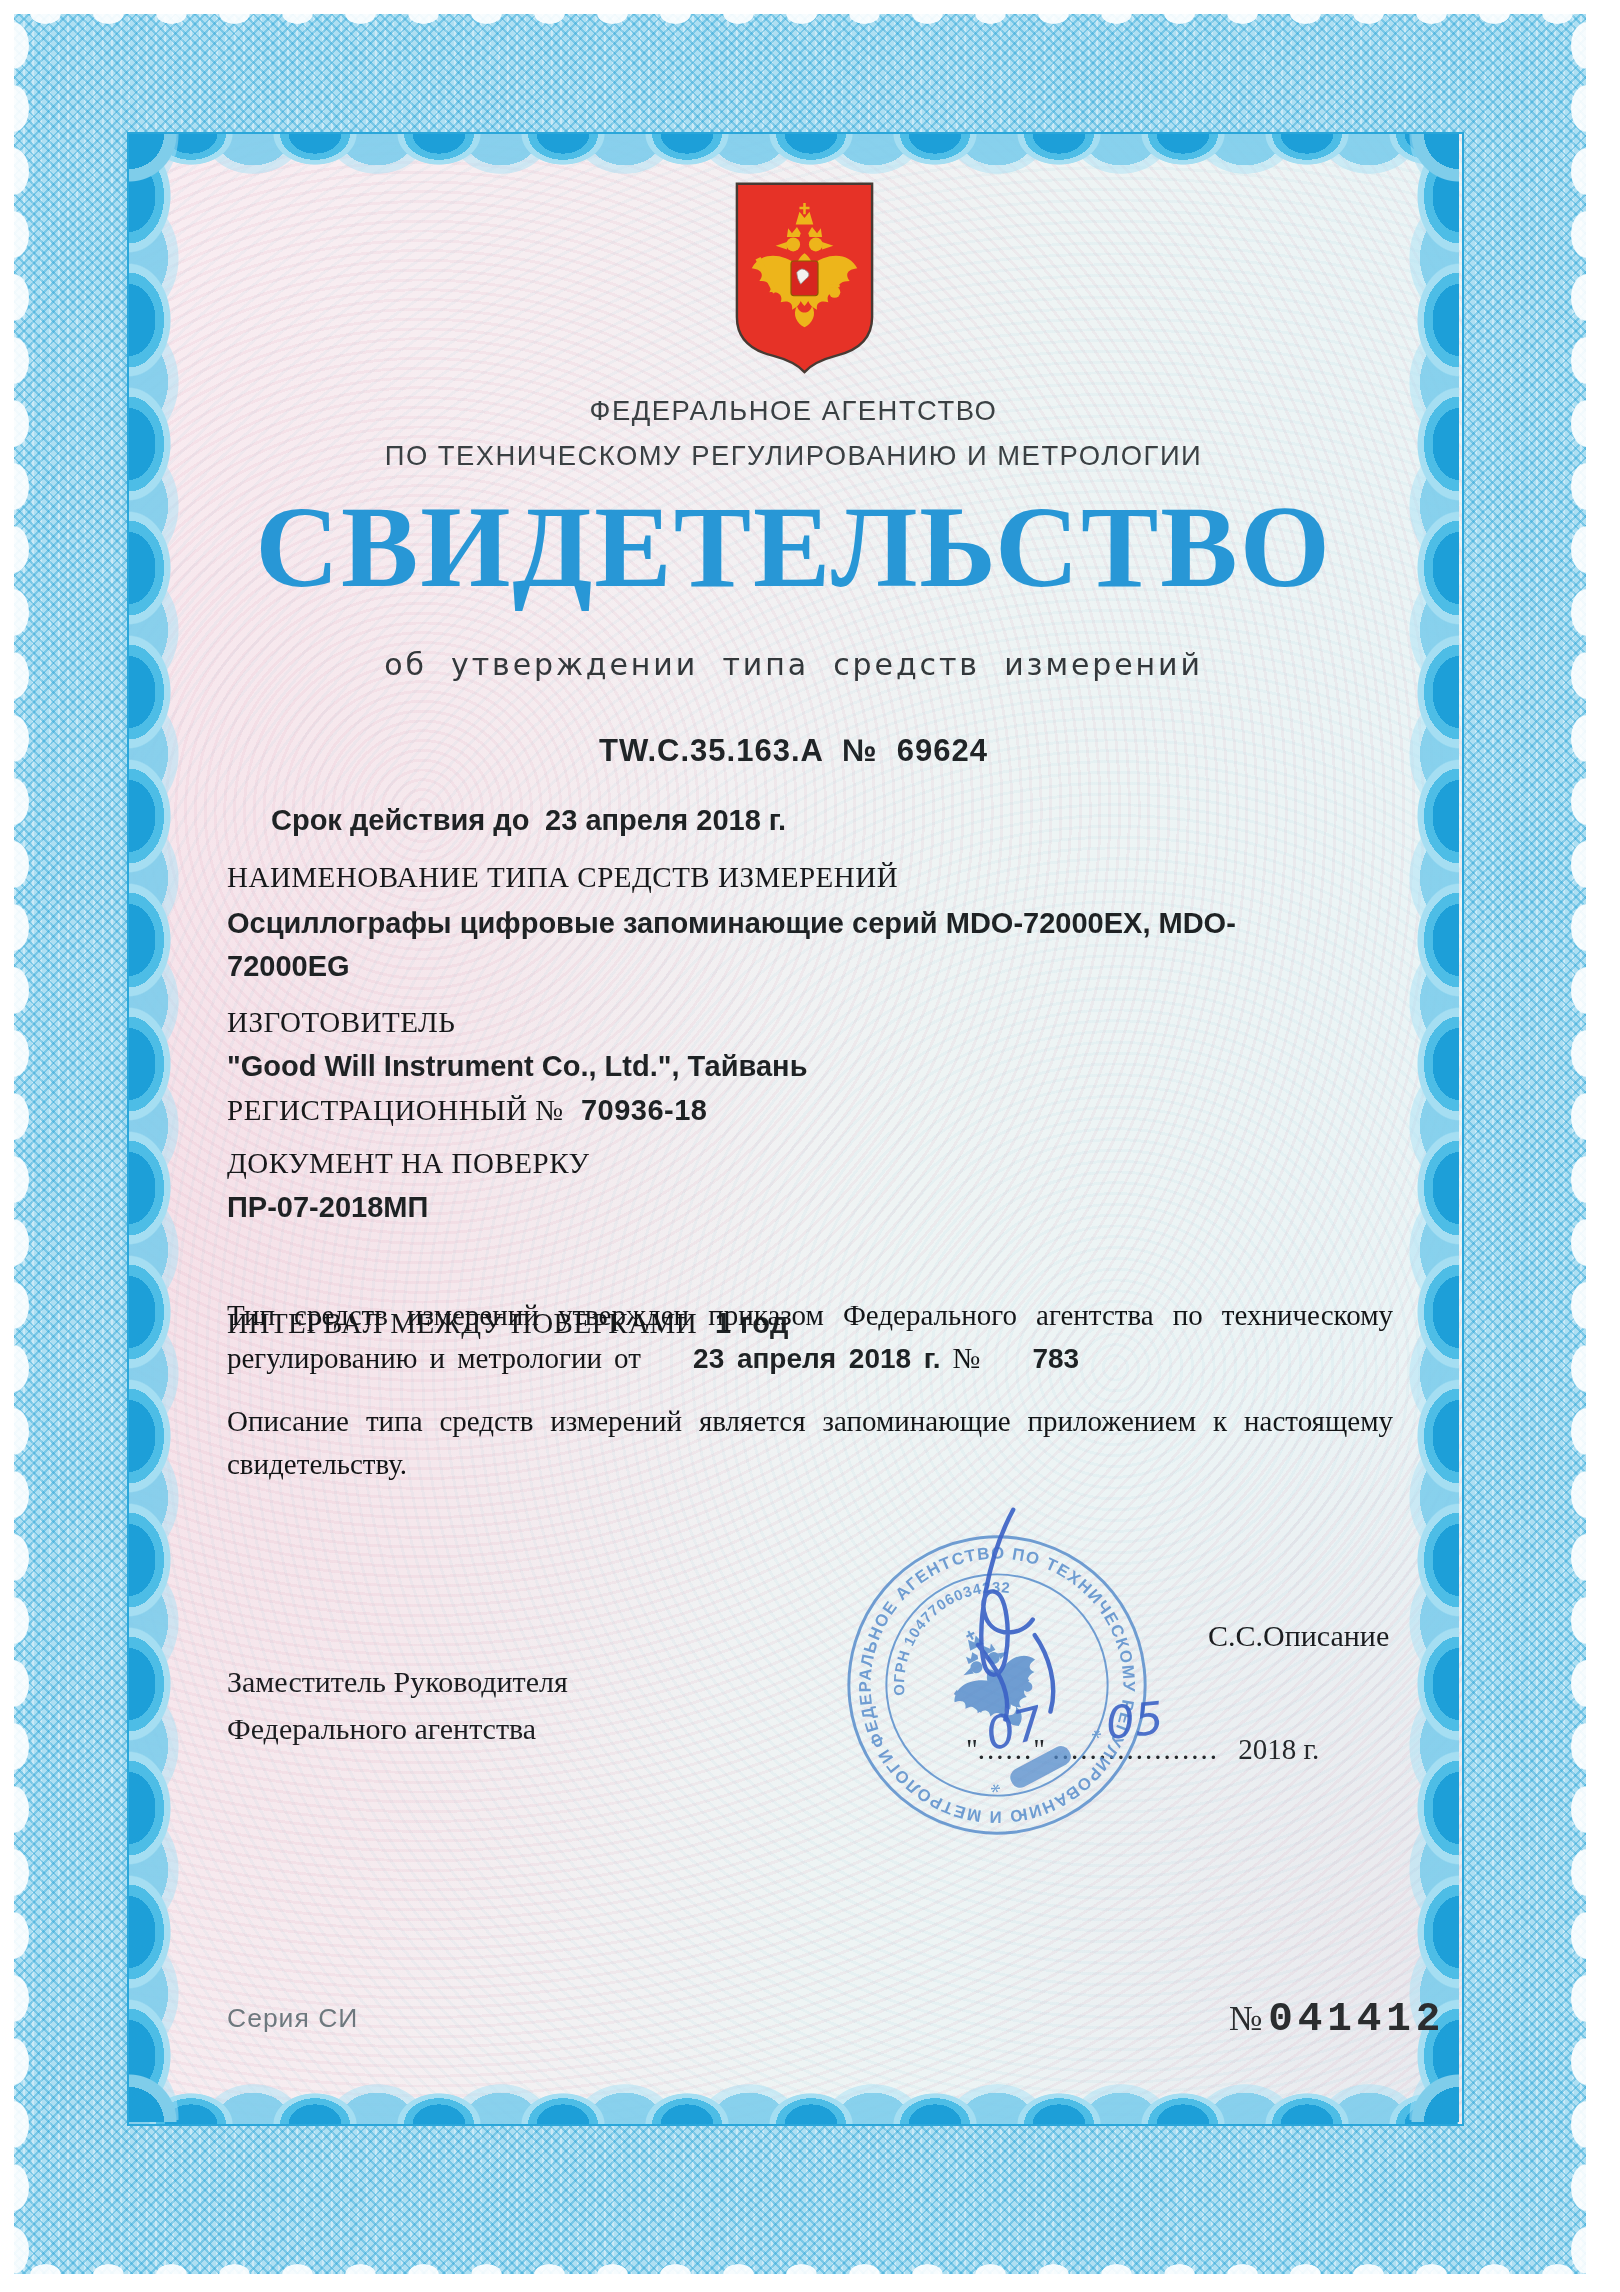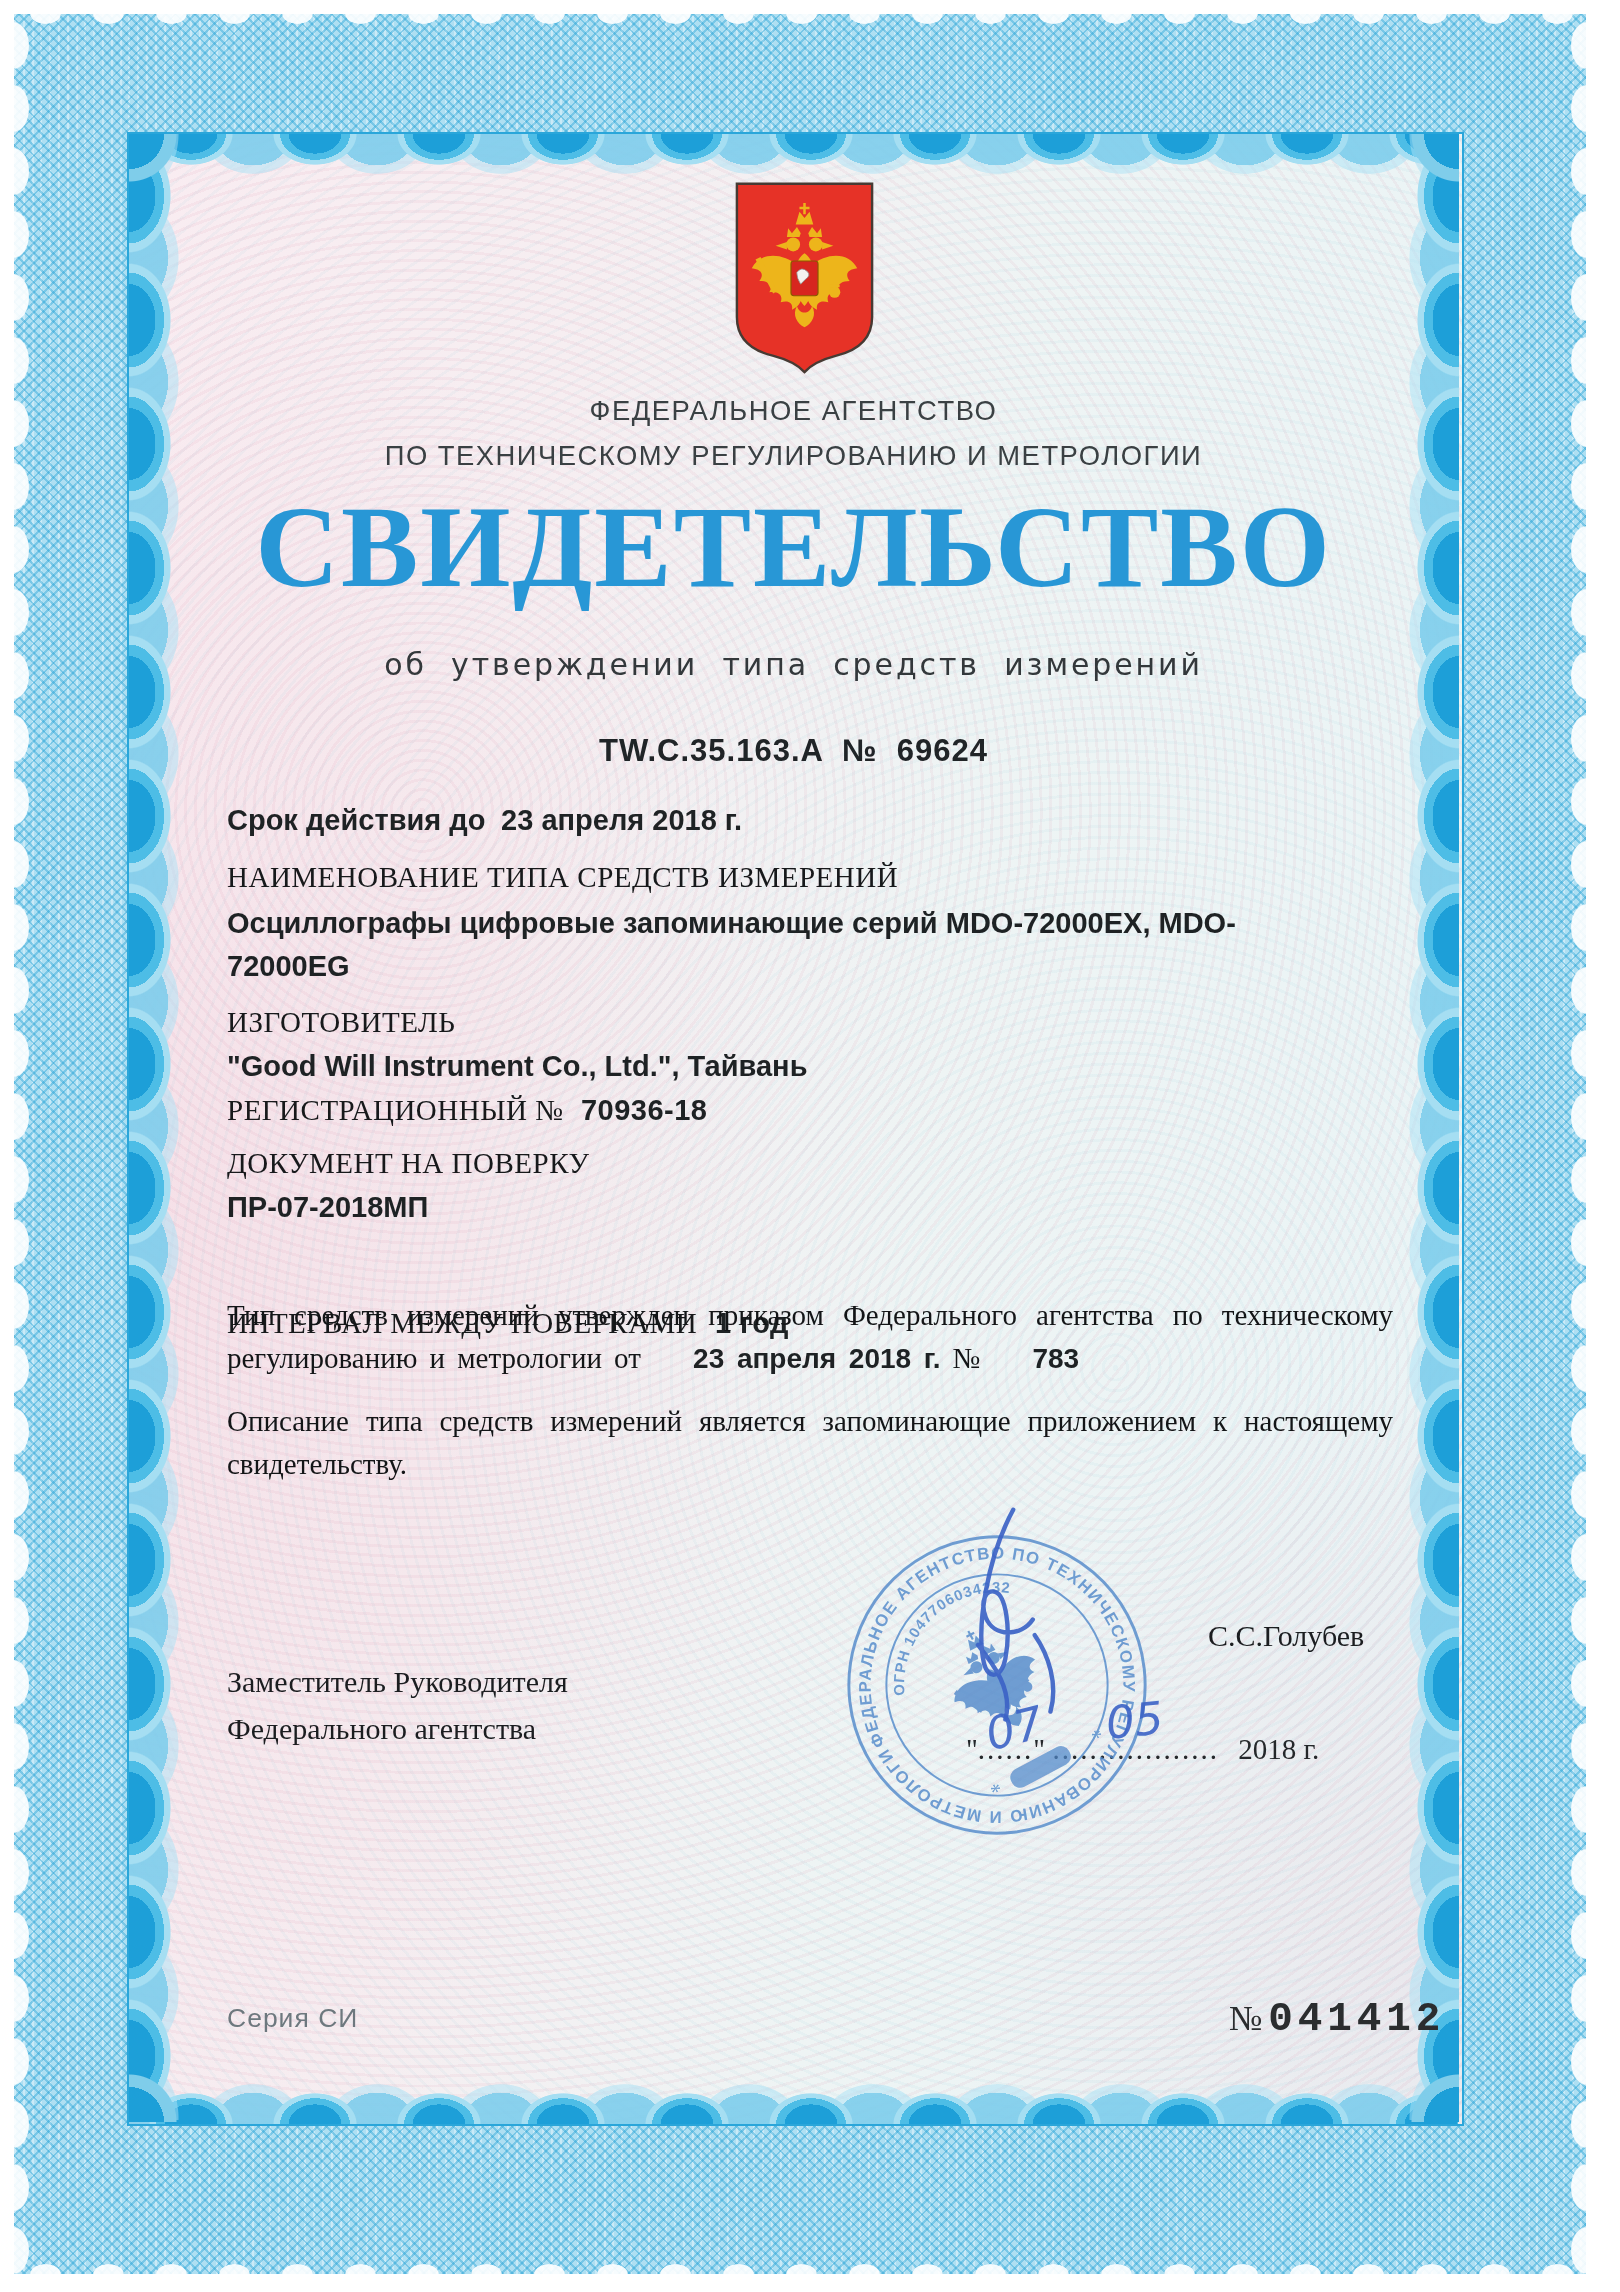--- a/index.html
+++ b/index.html
@@ -73,21 +73,21 @@
     color:#3a4043;letter-spacing:1.5px;}
   .title{position:absolute;left:127px;width:1333px;top:488px;text-align:center;
     font-family:"Liberation Serif",serif;font-weight:bold;font-size:116px;line-height:118px;
     color:#2897d6;letter-spacing:2px;}
   .subtitle{position:absolute;left:127px;width:1333px;top:647px;text-align:center;
     font-family:"DejaVu Sans",sans-serif;font-size:30px;color:#33383b;
     letter-spacing:2.9px;word-spacing:11.8px;}
   .certnum{position:absolute;left:127px;width:1333px;top:733px;text-align:center;
     font-family:"Liberation Sans",sans-serif;font-weight:bold;font-size:31px;color:#202427;
     white-space:pre;letter-spacing:1px;}
-  .bl,.bv{font-family:"Liberation Sans",sans-serif;font-weight:bold;font-size:29px;color:#1e2224;}
+  .bl,.bv{font-family:"Liberation Sans",sans-serif;font-weight:bold;font-size:29px;color:#1e2224;margin-left:44px;}
   .srok{position:absolute;left:227px;top:804px;}
   .srok .bv{margin-left:15.7px;}
   .lab{position:absolute;left:227px;font-family:"Liberation Serif",serif;font-size:29px;color:#17191b;letter-spacing:0.5px;}
   .val{position:absolute;left:227px;font-family:"Liberation Sans",sans-serif;font-weight:bold;font-size:29px;color:#1e2224;line-height:43px;}
   .wrapval{width:1054px;}
   .val-inline{font-family:"Liberation Sans",sans-serif;font-weight:bold;font-size:29px;color:#1e2224;margin-left:17.6px;}
   .para{position:absolute;left:227px;width:1166px;margin:0;
     font-family:"Liberation Serif",serif;font-size:29px;line-height:43px;color:#131517;
     text-align:justify;word-spacing:4.9px;}
   .bv2{font-family:"Liberation Sans",sans-serif;font-weight:bold;font-size:28px;color:#1e2224;margin-left:40px;}
@@ -186,21 +186,21 @@
   </div>
 
   <p class="para" style="top:1294px"><span>Тип средств измерений утвержден приказом Федерального агентства по техническому регулированию и метрологии от </span><span class="bv2">23 апреля 2018 г.</span><span> № </span><span class="bv2">783</span></p>
 
   <p class="para" style="top:1400px">Описание типа средств измерений является запоминающие приложением к настоящему свидетельству.</p>
 
   <div class="signer">
     <div>Заместитель Руководителя</div>
     <div>Федерального агентства</div>
   </div>
-  <div class="signame">С.С.Голубев</div>
+  <div class="signame">С.С.Описание</div>
 
   <div class="dateline">
     <span>"</span><span class="dots">......</span><span>"</span>
     <span class="dots">..................</span>
     <span class="yeartxt">2018 г.</span>
   </div>
 
   <svg class="stamp" viewBox="0 0 320 320">
     <g transform="rotate(-28 160 160)" opacity="0.8">
       <circle cx="160" cy="160" r="150" fill="none" stroke="#5088ca" stroke-width="3"></circle>

